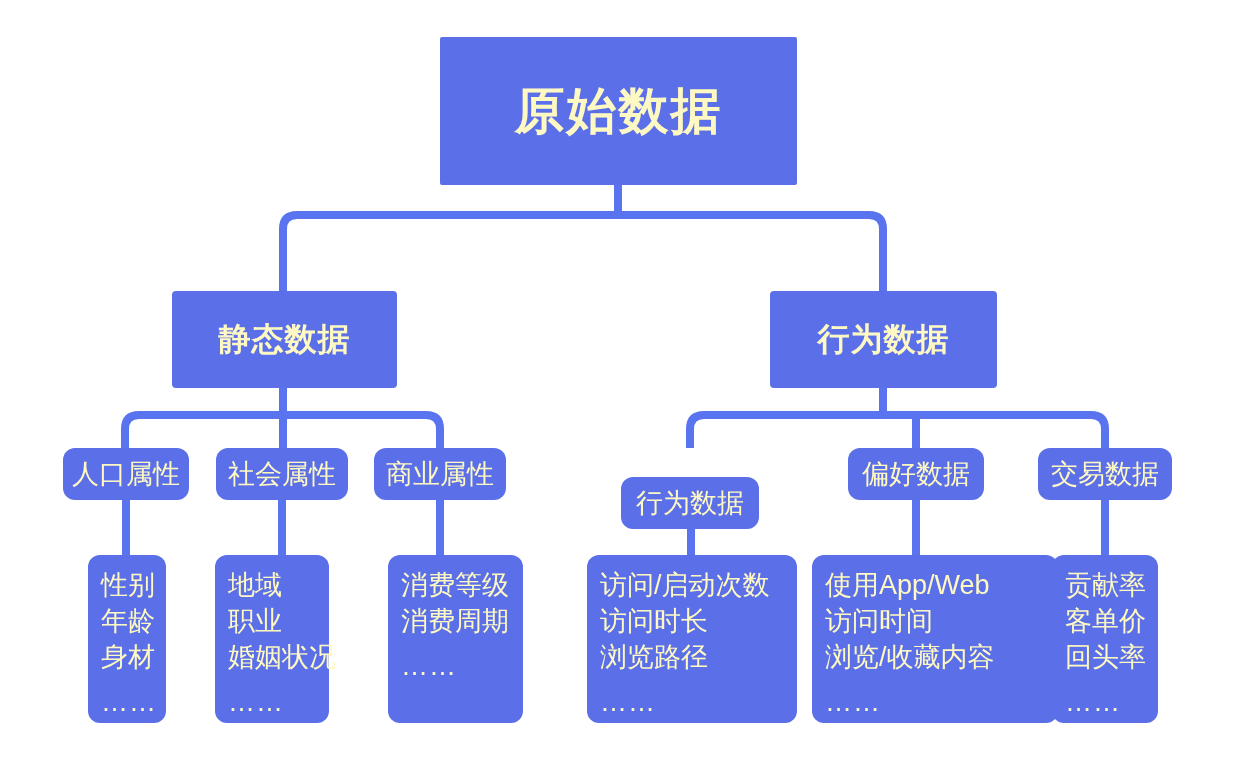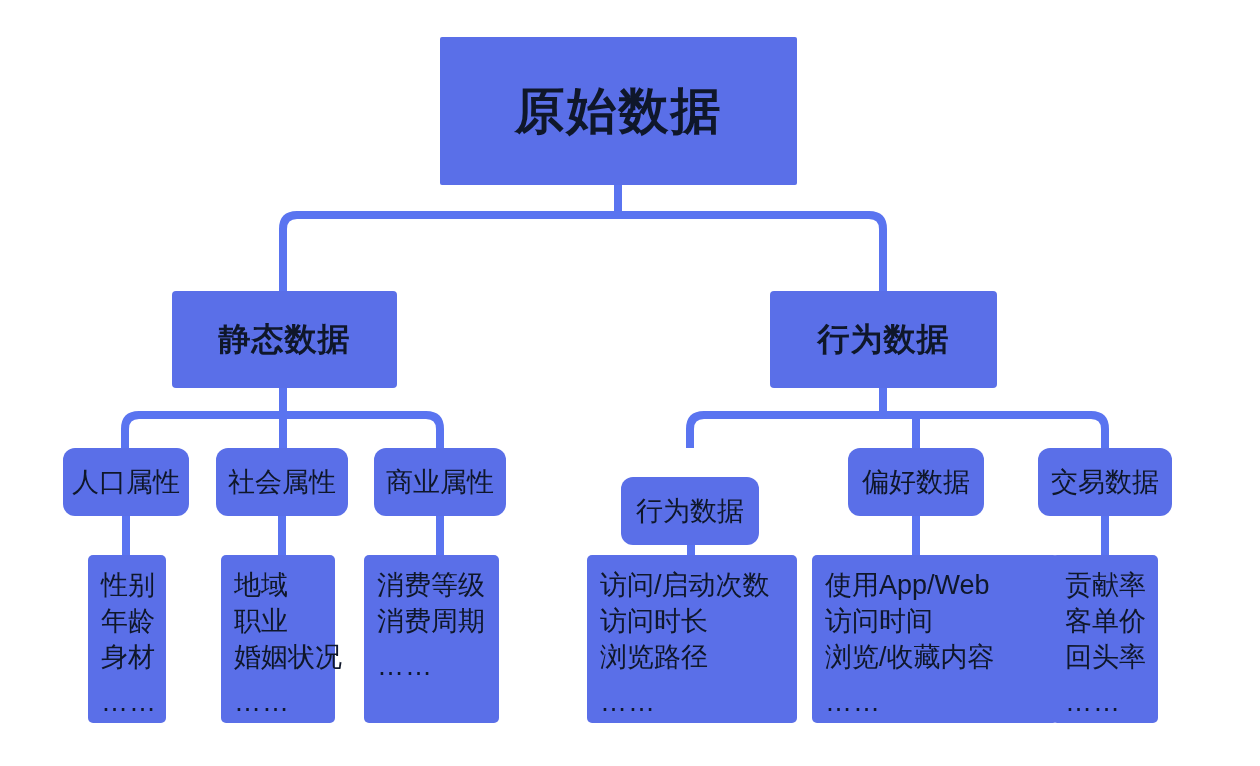--- a/index.html
+++ b/index.html
@@ -12,21 +12,21 @@
     font-family: "Liberation Sans", "DejaVu Sans", sans-serif;
   }
   .stage {
     position: relative;
     width: 1260px;
     height: 766px;
   }
   .node {
     position: absolute;
     background: #5A6FE8;
-    color: #0f172a;
+    color: #fef9c3;
     display: flex;
     align-items: center;
     justify-content: center;
     box-sizing: border-box;
     text-align: center;
   }
   .root-node {
     left: 440px; top: 37px; width: 357px; height: 148px;
     border-radius: 2px;
     font-size: 50px;
@@ -36,44 +36,44 @@
   .branch-node {
     top: 291px; height: 97px;
     border-radius: 4px;
     font-size: 32px;
     font-weight: bold;
     letter-spacing: 1px;
   }
   .branch-static  { left: 172px; width: 225px; }
   .branch-dynamic { left: 770px; width: 227px; }
   .child-node {
-    top: 448px; height: 68px;
+    top: 448px; height: 52px;
     border-radius: 12px;
     font-size: 27px;
     font-weight: normal;
   }
   .child-1 { left:  63px; width: 126px; }
   .child-2 { left: 216px; width: 132px; align-items: center; }
   .child-3 { left: 374px; width: 132px; }
   .child-4 { left: 621px; width: 138px; margin-top: 29px; }
   .child-5 { left: 848px; width: 136px; }
   .child-6 { left:1038px; width: 134px; }
   .leaf-node {
     top: 555px; height: 168px;
-    border-radius: 5px;
+    border-radius: 12px;
     align-items: flex-start;
     justify-content: flex-start;
     flex-direction: column;
     text-align: left;
     font-size: 27px;
     padding: 12px 0 0 13px;
   }
   .leaf-1 { left:  88px; width:  78px; }
-  .leaf-2 { left: 221px; width: 114px; }
-  .leaf-3 { left: 364px; width: 135px; }
+  .leaf-2 { left: 215px; width: 114px; }
+  .leaf-3 { left: 388px; width: 135px; }
   .leaf-4 { left: 587px; width: 210px; }
   .leaf-5 { left: 812px; width: 246px; }
   .leaf-6 { left:1052px; width: 106px; }
   .leaf-item {
     line-height: 36px;
     white-space: nowrap;
   }
   .leaf-ellipsis {
     line-height: 30px;
     margin-top: 12px;

